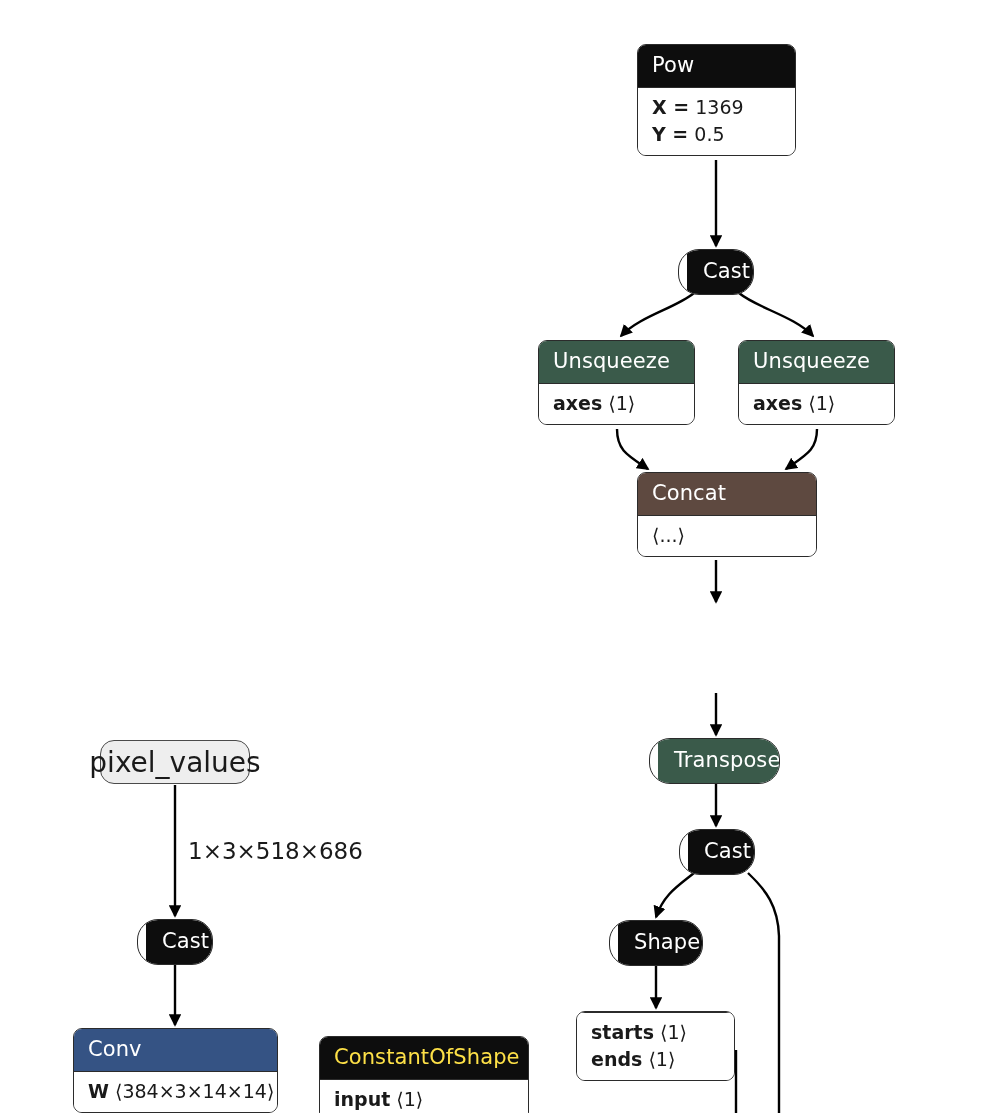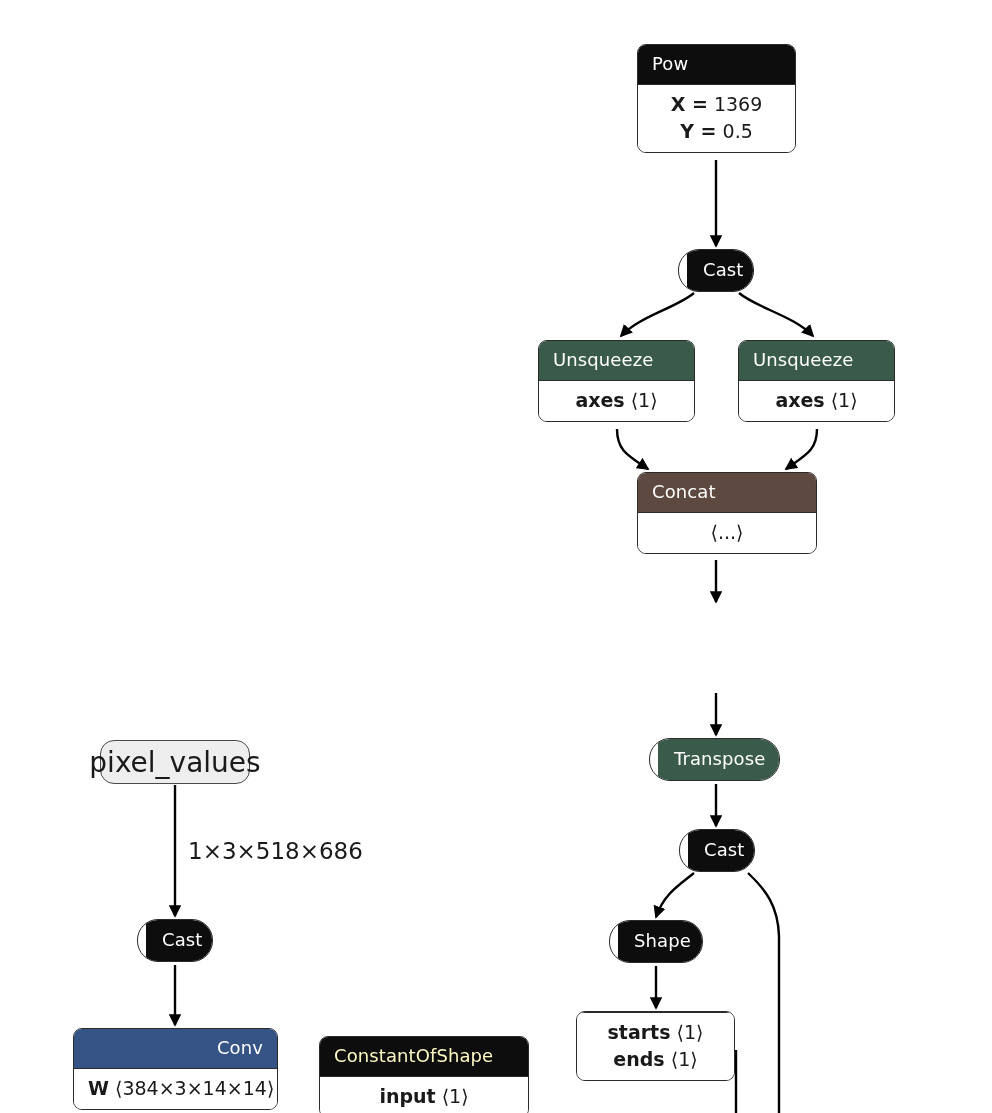--- a/index.html
+++ b/index.html
@@ -27,21 +27,21 @@
   }
   .node {
     position: absolute;
     box-sizing: border-box;
     border-radius: 9px;
     border: 1.6px solid #2b2b2b;
     overflow: hidden;
     background: #ffffff;
   }
   .node-header {
-    font-size: 18px;
+    font-size: 21px;
     line-height: 1;
     color: #ffffff;
     padding: 10px 14px 11px 14px;
     white-space: nowrap;
     letter-spacing: 0.1px;
   }
   .node.plain {
     border-radius: 21px;
     padding-left: 8px;
   }
@@ -51,21 +51,20 @@
   .node-body {
     background: #ffffff;
     border-top: 1.4px solid #2b2b2b;
     padding: 6px 14px 7px 14px;
   }
   .attr-row {
     font-size: 19px;
     line-height: 1.42;
     color: #1a1a1a;
     white-space: nowrap;
-    text-align: center;
   }
   .attr-row .attr-key {
     font-weight: bold;
   }
   .attr-row .attr-val {
     font-weight: normal;
   }
   .io-node {
     position: absolute;
     box-sizing: border-box;
@@ -171,27 +170,27 @@
     <div class="node" style="left: 576px; top: 1011px; width: 159px; border-color: rgb(43, 43, 43);">
       <div class="node-body" style="border-top-color: rgb(43, 43, 43);">
         <div class="attr-row"><span class="attr-key">starts</span>&nbsp;<span class="attr-val">⟨1⟩</span></div>
         <div class="attr-row"><span class="attr-key">ends</span>&nbsp;<span class="attr-val">⟨1⟩</span></div>
       </div>
     </div>
     <div class="node plain" style="left: 137px; top: 919px; width: 76px; border-color: rgb(43, 43, 43);">
       <div class="node-header" style="background: rgb(13, 13, 13); color: rgb(255, 255, 255);">Cast</div>
     </div>
     <div class="node" style="left: 73px; top: 1028px; width: 205px; border-color: rgb(43, 43, 43);">
-      <div class="node-header" style="background: rgb(53, 83, 132); color: rgb(255, 255, 255); text-align: right;">Conv</div>
+      <div class="node-header" style="background: rgb(53, 83, 132); color: rgb(255, 255, 255);">Conv</div>
       <div class="node-body" style="border-top-color: rgb(43, 43, 43);">
         <div class="attr-row"><span class="attr-key">W</span>&nbsp;<span class="attr-val">⟨384×3×14×14⟩</span></div>
       </div>
     </div>
     <div class="node" style="left: 319px; top: 1036px; width: 210px; border-color: rgb(43, 43, 43);">
-      <div class="node-header" style="background: rgb(13, 13, 13); color: #fef9c3;">ConstantOfShape</div>
+      <div class="node-header" style="background: rgb(13, 13, 13); color: #fde047;">ConstantOfShape</div>
       <div class="node-body" style="border-top-color: rgb(43, 43, 43);">
         <div class="attr-row"><span class="attr-key">input</span>&nbsp;<span class="attr-val">⟨1⟩</span></div>
       </div>
     </div>
     <div class="io-node" style="left: 100px; top: 740px; width: 150px; height: 44px; background: rgb(238, 238, 238); border-color: rgb(74, 74, 74);">
       <span class="io-label" style="color: rgb(26, 26, 26);">pixel_values</span>
     </div>
     <div class="edge-label" style="left: 188px; top: 838px; color: rgb(26, 26, 26);">1×3×518×686</div>
   </div>
 

